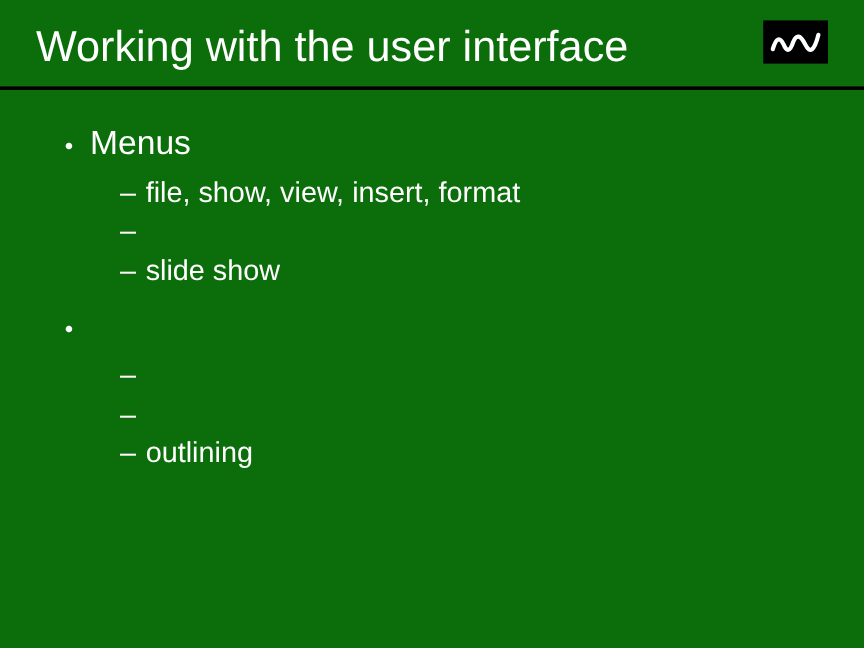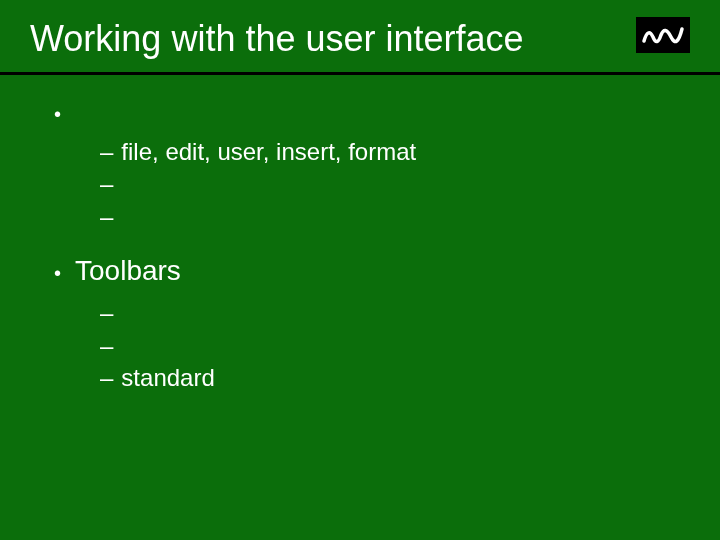--- a/index.html
+++ b/index.html
@@ -84,44 +84,45 @@
     </svg>
   </div>
 </div>
 
 <div class="divider"></div>
 
 <div class="content">
 
   <div class="bullet-item">
     <span class="dot">•</span>
+    <span>Menus</span>
   </div>
   <div class="sub-list">
     <div class="sub-item">
       <span class="dash">–</span>
-      <span>file, edit, user, insert, format</span>
+      <span>file, show, view, insert, format</span>
     </div>
     <div class="sub-item">
       <span class="dash">–</span>
     </div>
     <div class="sub-item">
       <span class="dash">–</span>
+      <span>slide show</span>
     </div>
   </div>
 
   <div class="bullet-item">
     <span class="dot">•</span>
-    <span>Toolbars</span>
   </div>
   <div class="sub-list">
     <div class="sub-item">
       <span class="dash">–</span>
     </div>
     <div class="sub-item">
       <span class="dash">–</span>
     </div>
     <div class="sub-item">
       <span class="dash">–</span>
-      <span>standard</span>
+      <span>outlining</span>
     </div>
   </div>
 
 </div>
 
 </body></html>

